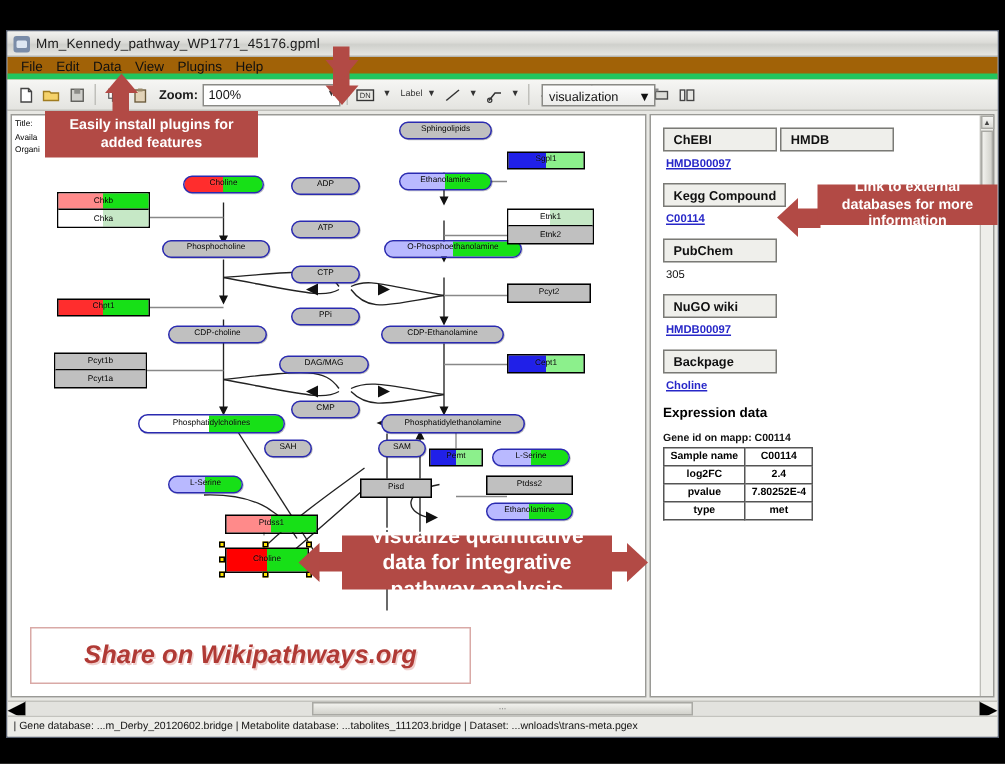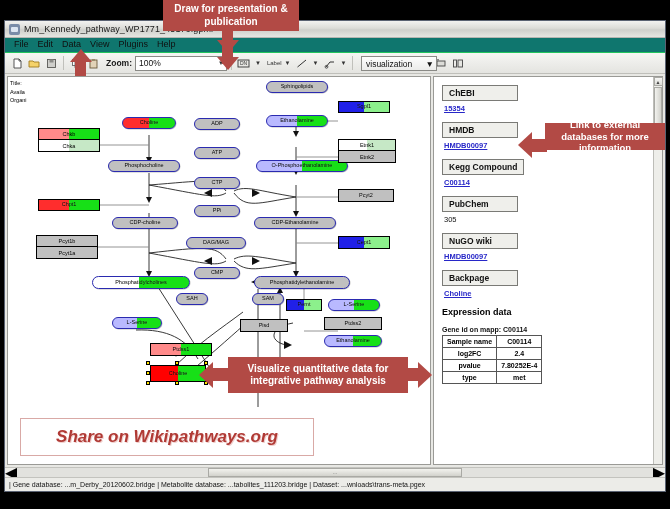--- a/index.html
+++ b/index.html
@@ -45,23 +45,23 @@
     width: 7px; height: 5px; background: #dde6f2; border-radius: 1px;
   }
   #title-text {
     font-size: 9px; color: #1a1a1a; white-space: nowrap;
     letter-spacing: 0.1px;
   }
 
   
   #menu-bar {
     height: 15px;
-    background: #0f766e;
-    border-bottom: 1px solid #22c55e;
-    display: flex; align-items: flex-start;
+    background: #a16207;
+    border-bottom: 4px solid #22c55e;
+    display: flex; align-items: center;
     padding-left: 5px;
   }
   #menu-bar .menu-item {
     font-size: 9px; color: #101010;
     padding: 1px 5px 1px 4px;
     cursor: default;
   }
 
   
   #toolbar {
@@ -289,21 +289,21 @@
   }
   .arrow-down { border-left: 11px solid transparent; border-right: 11px solid transparent; border-top: 13px solid #b24a45; }
   .arrow-up   { border-left: 11px solid transparent; border-right: 11px solid transparent; border-bottom: 13px solid #b24a45; }
   .arrow-left { border-top: 13px solid transparent; border-bottom: 13px solid transparent; border-right: 14px solid #b24a45; }
   .arrow-right{ border-top: 13px solid transparent; border-bottom: 13px solid transparent; border-left: 14px solid #b24a45; }
   .arrow-stem { position: absolute; background: #b24a45; z-index: 38; }
 
   #callout-draw { left: 163px; top: 0px; width: 136px; height: 31px; font-size: 10px; }
   #callout-plugins { left: 30px; top: 74px; width: 142px; height: 31px; font-size: 9.5px; }
   #callout-link { left: 545px; top: 123px; width: 120px; height: 27px; font-size: 9.5px; }
-  #callout-viz { left: 228px; top: 357px; width: 180px; height: 36px; font-size: 10px; }
+  #callout-viz { left: 228px; top: 357px; width: 180px; height: 36px; font-size: 14px; }
 
   #share-banner {
     position: absolute; left: 20px; top: 418px;
     width: 294px; height: 38px;
     border: 1px solid #d9a9a6;
     background: #ffffff;
     display: flex; align-items: center; justify-content: center;
     color: #b03a35;
     font-size: 17px; font-weight: bold; font-style: italic;
     font-family: "Liberation Sans", sans-serif;
@@ -659,21 +659,20 @@
 
         </div>
       </div>
 
       <div id="right-panel">
 
         <div style="flex:1;display:flex;min-height:0">
           <div id="backpage">
 
             <div class="bp-head">ChEBI</div>
-            <a class="bp-link" href="#">15354</a>
 
             <div class="bp-head">HMDB</div>
             <a class="bp-link" href="#">HMDB00097</a>
 
             <div class="bp-head">Kegg Compound</div>
             <a class="bp-link" href="#">C00114</a>
 
             <div class="bp-head">PubChem</div>
             <span class="bp-text">305</span>
 
@@ -722,26 +721,26 @@
         <div class="thumb">⋯</div>
       </div>
       <div class="btn">▶</div>
     </div>
 
     <div id="status-bar">
       <span>| Gene database: ...m_Derby_20120602.bridge | Metabolite database: ...tabolites_111203.bridge | Dataset: ...wnloads\trans-meta.pgex</span>
     </div>
   </div>
 
-  <div class="callout" id="callout-draw">Draw for presentation &amp; publication</div>
   <div class="arrow-stem" style="left:222px;top:31px;width:11px;height:10px"></div>
   <div class="arrow-down" style="left:217px;top:40px"></div>
   <div class="arrow-stem" style="left:222px;top:46px;width:11px;height:18px"></div>
   <div class="arrow-down" style="left:217px;top:57px"></div>
 
+  <div class="callout" id="callout-plugins">Easily install plugins for added features</div>
   <div class="arrow-stem" style="left:75px;top:58px;width:11px;height:18px"></div>
   <div class="arrow-up" style="left:70px;top:49px"></div>
 
   <div class="callout" id="callout-link">Link  to external databases  for more information</div>
   <div class="arrow-stem" style="left:531px;top:139px;width:16px;height:13px"></div>
   <div class="arrow-left" style="left:518px;top:132px"></div>
 
   <div class="callout" id="callout-viz">Visualize quantitative data  for integrative pathway analysis</div>
   <div class="arrow-stem" style="left:404px;top:368px;width:16px;height:13px"></div>
   <div class="arrow-right" style="left:418px;top:362px"></div>

